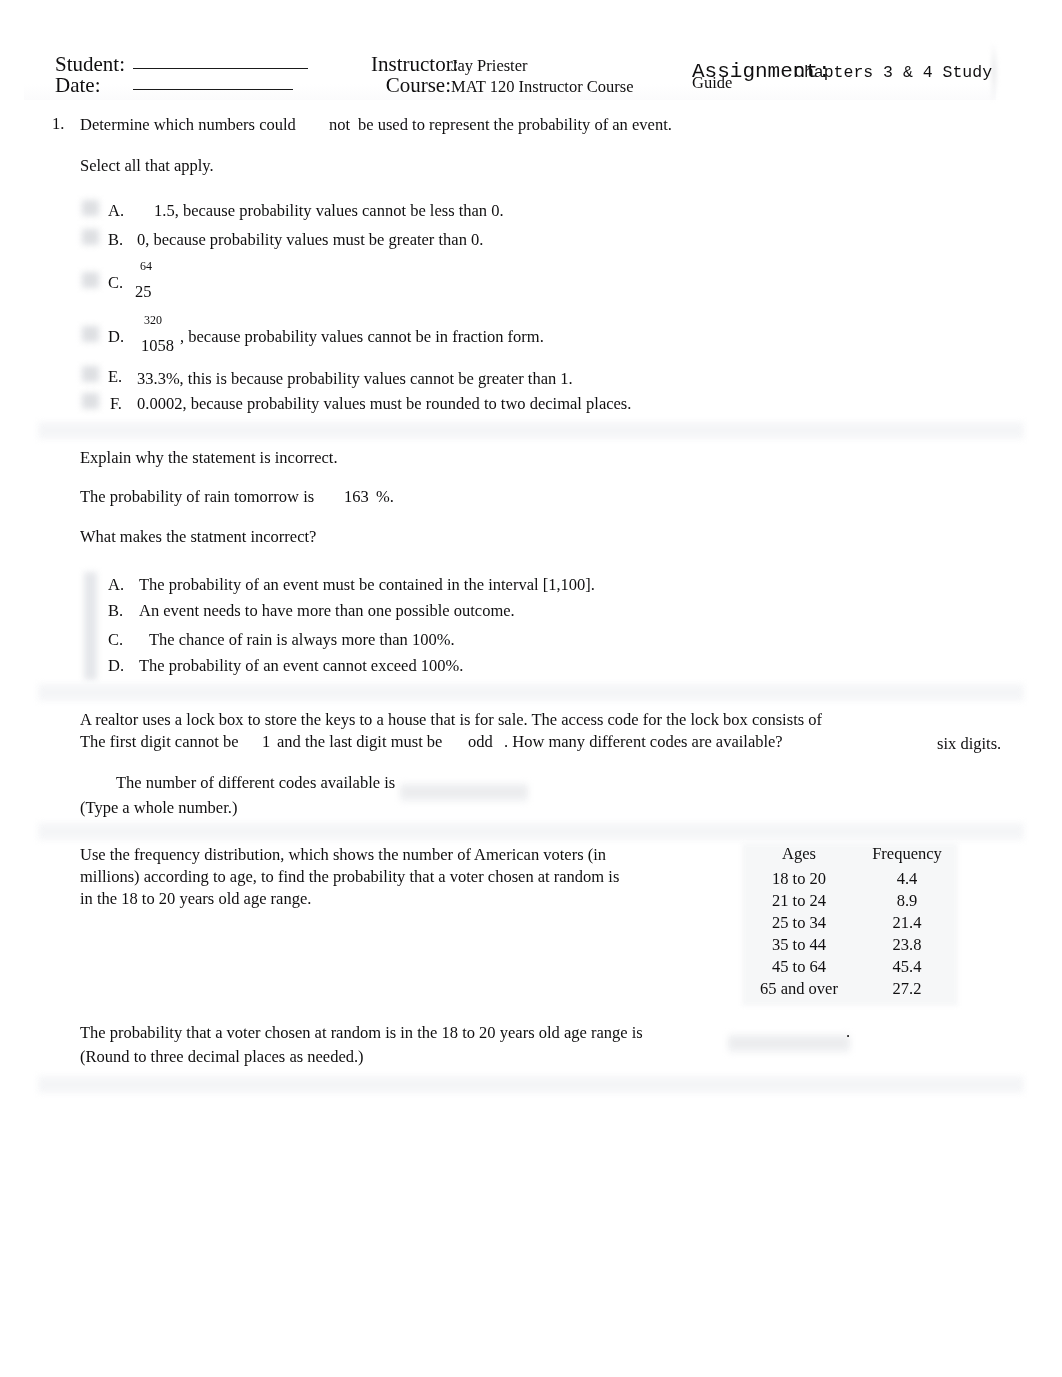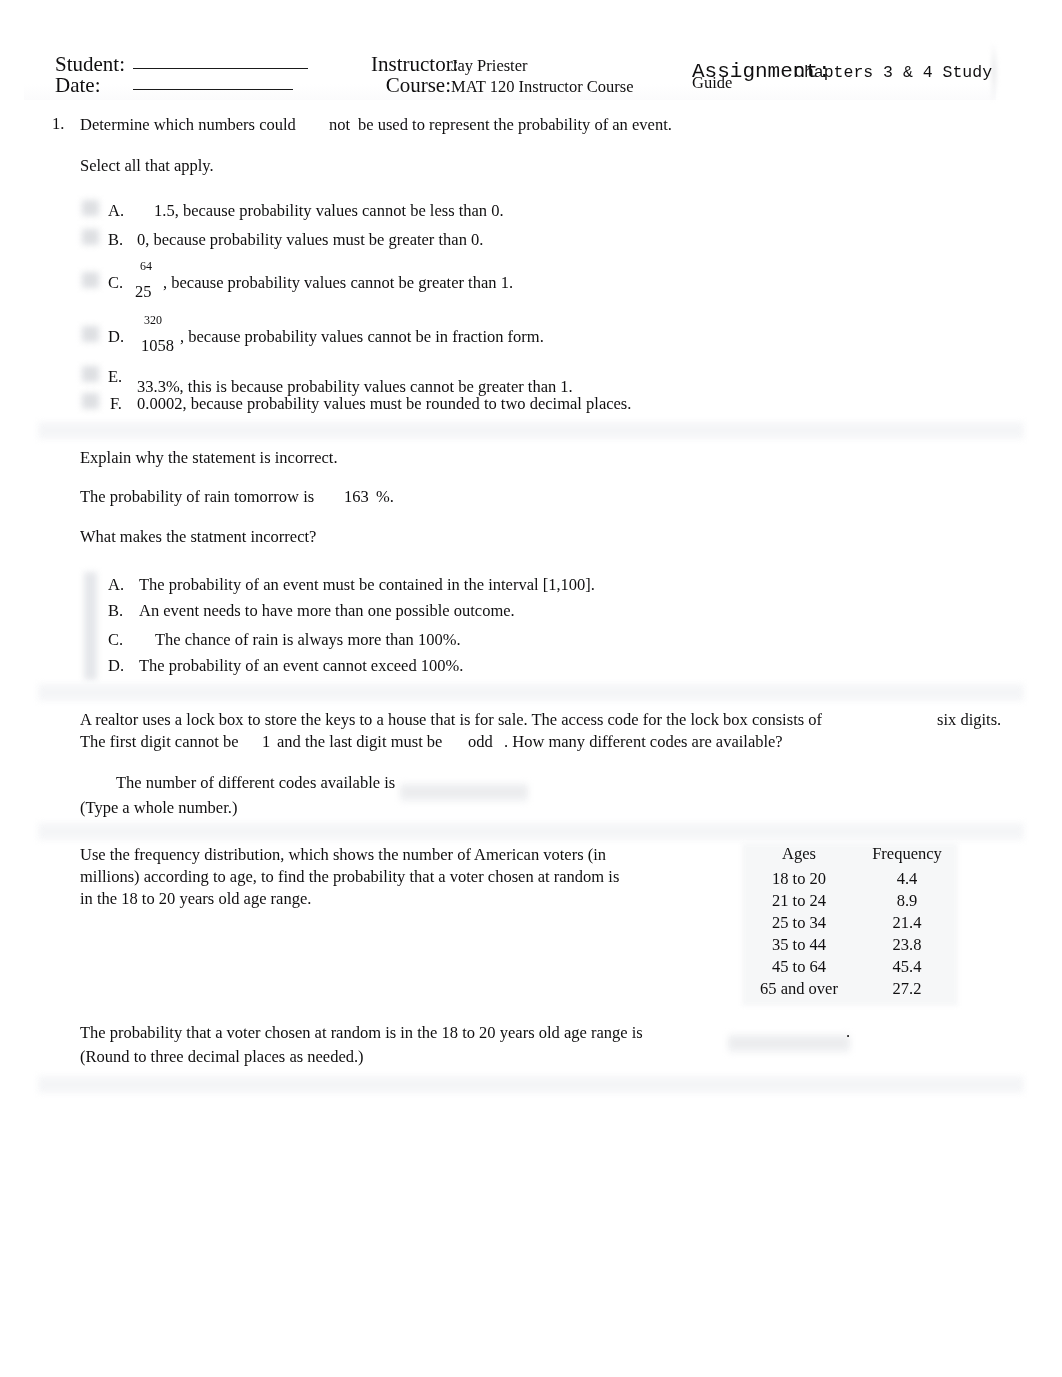--- a/index.html
+++ b/index.html
@@ -224,31 +224,30 @@
   <div class="opt" style="left:154px; top:201px;">1.5, because probability values cannot be less than 0.</div>
 
   <div class="opt-letter" style="left:108px; top:230px;">B.</div>
   <div class="opt" style="left:137px; top:230px;">0, because probability values must be greater than 0.</div>
 
   <div class="opt-letter" style="left:108px; top:273px;">C.</div>
   <div class="frac" style="left:140px; top:259px;">
     <span class="num" style="left:0px; top:0px;">64</span>
     <span class="den" style="left:-5px; top:23px;">25</span>
   </div>
-  <div class="opt" style="left:163px; top:273px;">, because probability values cannot be greater than 1.</div>
 
   <div class="opt-letter" style="left:108px; top:327px;">D.</div>
   <div class="frac" style="left:144px; top:313px;">
     <span class="num" style="left:0px; top:0px;">320</span>
     <span class="den" style="left:-3px; top:23px;">1058</span>
   </div>
   <div class="opt" style="left:180px; top:327px;">, because probability values cannot be in fraction form.</div>
 
   <div class="opt-letter" style="left:108px; top:367px;">E.</div>
-  <div class="opt" style="left:137px; top:377px;">33.3%, this is because probability values cannot be greater than 1.</div>
+  <div class="opt" style="left:137px; top:369px;">33.3%, this is because probability values cannot be greater than 1.</div>
 
   <div class="opt-letter" style="left:110px; top:394px;">F.</div>
   <div class="opt" style="left:137px; top:394px;">0.0002, because probability values must be rounded to two decimal places.</div>
 
   <div class="band" style="top:422px;"></div>
 
   <div class="txt" style="left:80px; top:447px;">Explain why the statement is incorrect.</div>
 
   <div class="txt" style="left:80px; top:486px;">The probability of rain tomorrow is</div>
   <div class="txt" style="left:344px; top:486px;">163</div>
@@ -258,29 +257,29 @@
 
   <div class="radio-band" style="left:84px; top:572px; height:108px;"></div>
 
   <div class="opt-letter" style="left:108px; top:575px;">A.</div>
   <div class="opt" style="left:139px; top:575px;">The probability of an event must be contained in the interval [1,100].</div>
 
   <div class="opt-letter" style="left:108px; top:601px;">B.</div>
   <div class="opt" style="left:139px; top:601px;">An event needs to have more than one possible outcome.</div>
 
   <div class="opt-letter" style="left:108px; top:630px;">C.</div>
-  <div class="opt" style="left:155px; top:630px;text-align:center;">The chance of rain is always more than 100%.</div>
+  <div class="opt" style="left:149px; top:630px;text-align:center;">The chance of rain is always more than 100%.</div>
 
   <div class="opt-letter" style="left:108px; top:656px;">D.</div>
   <div class="opt" style="left:139px; top:656px;">The probability of an event cannot exceed 100%.</div>
 
   <div class="band" style="top:684px;"></div>
 
   <div class="txt" style="left:80px; top:709px;">A realtor uses a lock box to store the keys to a house that is for sale. The access code for the lock box consists of</div>
-  <div class="txt" style="left:937px; top:709px;">six digits.</div>
+  <div class="txt" style="left:937px; top:733px;">six digits.</div>
 
   <div class="txt" style="left:80px; top:731px;">The first digit cannot be</div>
   <div class="txt" style="left:262px; top:731px;">1</div>
   <div class="txt" style="left:277px; top:731px;">and the last digit must be</div>
   <div class="txt" style="left:468px; top:731px;">odd</div>
   <div class="txt" style="left:504px; top:731px;">. How many different codes are available?</div>
 
   <div class="txt" style="left:80px; top:772px;margin-left:36px;">The number of different codes available is</div>
   <div class="ansbox" style="left:400px; top:783px; width:128px;"></div>
   <div class="txt" style="left:80px; top:797px;">(Type a whole number.)</div>

